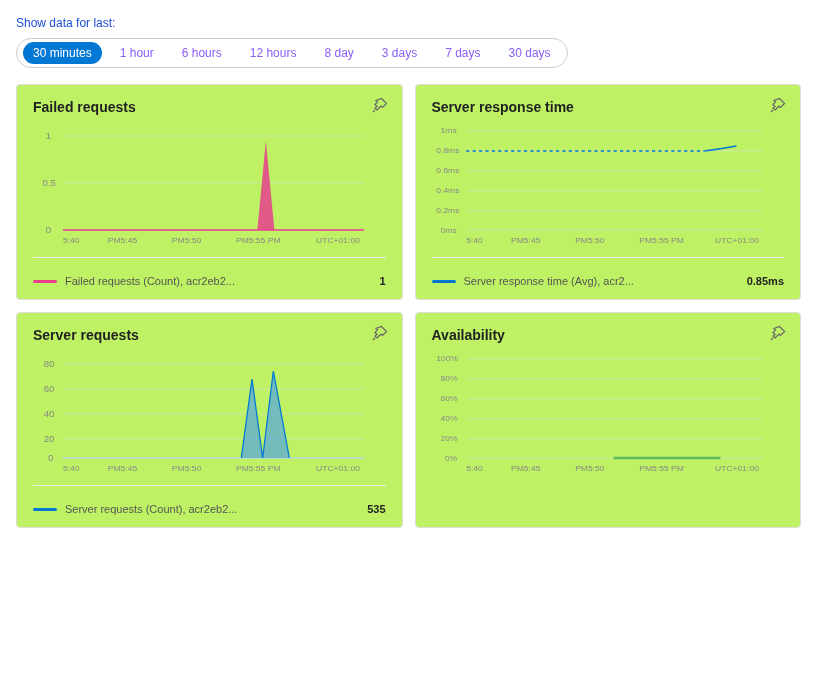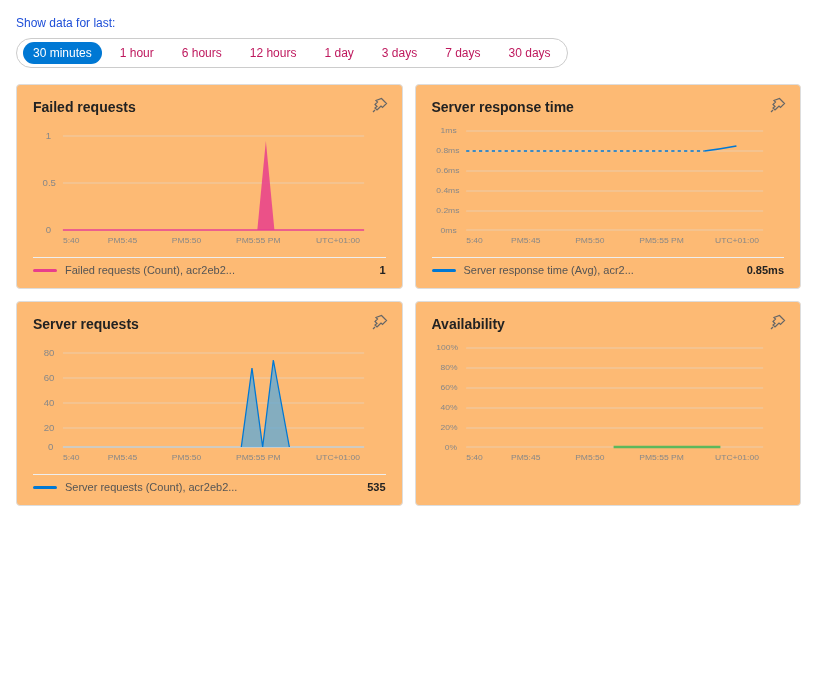--- a/index.html
+++ b/index.html
@@ -28,41 +28,41 @@
       padding: 3px 6px;
       width: fit-content;
     }
 
     .time-btn {
       padding: 4px 10px;
       border: none;
       background: none;
       cursor: pointer;
       font-size: 12px;
-      color: #be185d;
+      color: #8b5cf6;
       border-radius: 14px;
     }
 
     .time-btn.active {
       background: #0078d4;
       color: #fff;
     }
 
     .charts-grid {
       display: grid;
       grid-template-columns: 1fr 1fr;
       grid-template-rows: 1fr 1fr;
       gap: 12px;
     }
 
     .chart-card {
       border: 1px solid #ddd;
       border-radius: 4px;
       padding: 14px 16px 12px 16px;
-      background: #fdba74;
+      background: #bef264;
       position: relative;
     }
 
     .card-title {
       font-size: 14px;
       font-weight: 600;
       color: #222;
       margin-bottom: 6px;
     }
 
@@ -88,21 +88,21 @@
     }
 
     .chart-legend {
       display: flex;
       align-items: center;
       gap: 8px;
       font-size: 11px;
       color: #555;
       margin-top: 6px;
       border-top: 1px solid #eee;
-      padding-top: 6px;
+      padding-top: 17px;
     }
 
     .legend-line {
       display: inline-block;
       width: 24px;
       height: 3px;
       border-radius: 2px;
     }
 
     .legend-value {
@@ -114,21 +114,21 @@
 </head>
 <body>
 
 <div class="show-data-label">Show data for last:</div>
 
 <div class="time-filter">
   <button class="time-btn active">30 minutes</button>
   <button class="time-btn">1 hour</button>
   <button class="time-btn">6 hours</button>
   <button class="time-btn">12 hours</button>
-  <button class="time-btn">1 day</button>
+  <button class="time-btn">8 day</button>
   <button class="time-btn">3 days</button>
   <button class="time-btn">7 days</button>
   <button class="time-btn">30 days</button>
 </div>
 
 <div class="charts-grid">
 
   <div class="chart-card">
     <div class="card-title">Failed requests</div>
     <span class="pin-icon" title="Pin">

